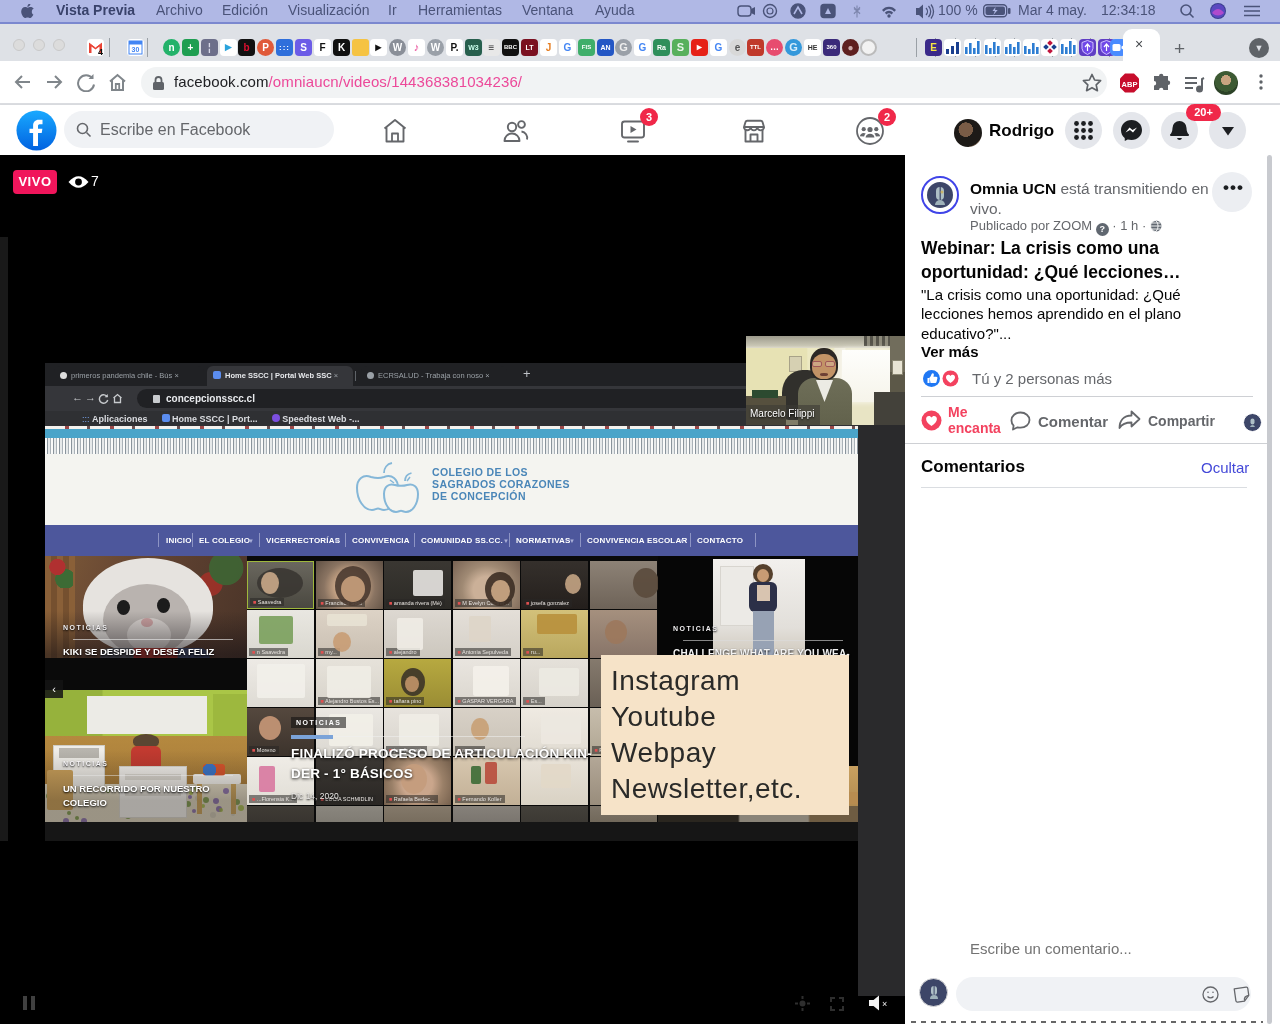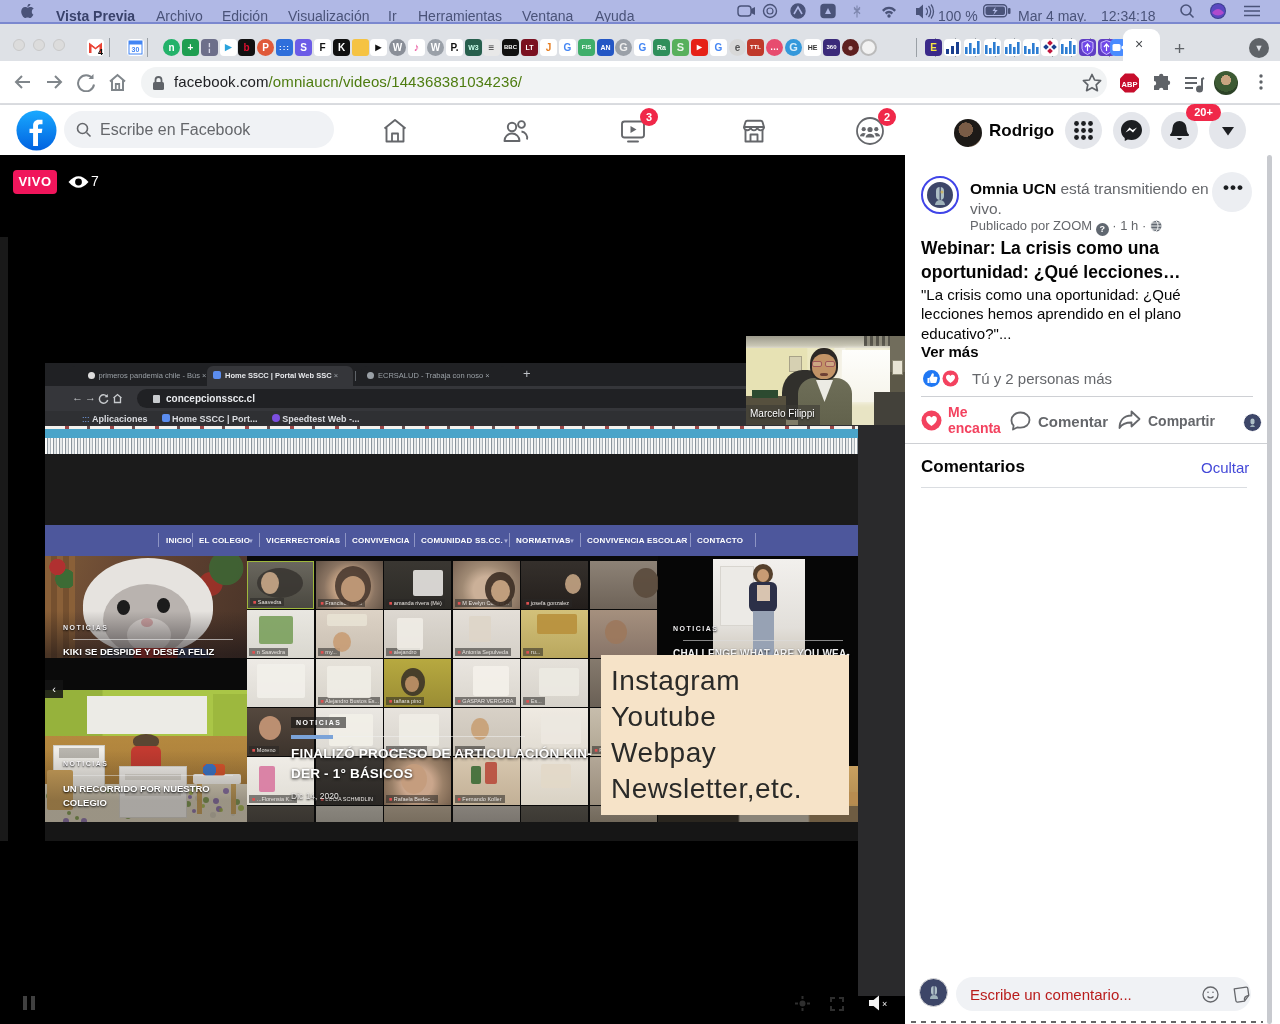--- a/index.html
+++ b/index.html
@@ -4,21 +4,21 @@
 <style>
   * { margin:0; padding:0; box-sizing:border-box; }
   html,body { width:1280px; height:1024px; overflow:hidden; background:#fff;
     font-family:"Liberation Sans", sans-serif; }
   .abs { position:absolute; }
   #page { position:relative; width:1280px; height:1024px; }
 
   
   #menubar { position:absolute; left:0; top:0; width:1280px; height:22px;
     background:#b0b8e5; color:#4a5379; font-size:14px; }
-  #menubar .it { position:absolute; top:8px; white-space:nowrap; }
+  #menubar .it { position:absolute; top:2px; white-space:nowrap; }
   #menuline { position:absolute; left:0; top:22px; width:1280px; height:2px; background:#7b88cf; }
 
   
   #tabstrip { position:absolute; left:0; top:24px; width:1280px; height:37px; background:#dee1e6; }
   .tl { position:absolute; top:39px; width:12px; height:12px; border-radius:50%;
     background:#dcdcdc; border:1px solid #c9c9c9; }
   .fav { position:absolute; top:39px; width:17px; height:17px; border-radius:4px;
     font-size:10px; font-weight:bold; text-align:center; line-height:17px; overflow:hidden;}
   .sep { position:absolute; top:38px; width:1px; height:19px; background:#9aa0a6; }
   #activetab { position:absolute; left:1123px; top:29px; width:37px; height:33px;
@@ -27,21 +27,21 @@
   #newtab { position:absolute; left:1174px; top:38px; font-size:19px; color:#5f6368; }
   #tabcaret { position:absolute; left:1249px; top:38px; width:20px; height:20px; border-radius:50%;
     background:#5f6368; color:#dee1e6; font-size:9px; text-align:center; line-height:20px;}
 
   
   #toolbar { position:absolute; left:0; top:62px; width:1280px; height:41px; background:#fff; }
   #toolbar svg.nav { position:absolute; top:10px; }
   #urlpill { position:absolute; left:141px; top:5px; width:966px; height:31px; border-radius:16px;
     background:#f1f3f4; }
   #urltext { position:absolute; left:174px; top:11px; font-size:15px; color:#202124; letter-spacing:0.1px;}
-  #urltext .grey { color:#4d7c0f; }
+  #urltext .grey { color:#ec4899; }
   #toolbar-div { position:absolute; left:0; top:103px; width:1280px; height:2px; background:#dadce0; }
 
   
   #fbnav { position:absolute; left:0; top:105px; width:1280px; height:50px; background:#fff;
     box-shadow:0 1px 2px rgba(0,0,0,0.15); }
   #fbsearch { position:absolute; left:64px; top:6px; width:270px; height:37px; border-radius:19px;
     background:#f0f2f5; color:#65676b; font-size:16px; }
   .navcirc { position:absolute; top:7px; width:37px; height:37px; border-radius:50%; background:#e4e6eb; }
   .badge { position:absolute; background:#f02849; color:#fff; font-weight:bold; border-radius:9px;
     font-size:11px; text-align:center; z-index:5;}
@@ -433,21 +433,21 @@
       <path d="M1 1 h12 L7 9.5 z"></path>
     </svg>
     <div class="badge" style="left:1186px;top:-1px;width:35px;height:17px;line-height:17px;border-radius:9px;">20+</div>
   </div>
 
   <div id="video">
     <div class="abs" style="left:0;top:82px;width:8px;height:604px;background:#191919;"></div>
     <div id="greystrip"></div>
     <div id="share">
     <div id="dtabs">
-    <div class="dtab" style="left:24px;width:150px;background:#202124;text-align:center;"><span style="display:inline-block;width:7px;height:7px;border-radius:50%;background:#ddd;margin:0 4px 0 6px;vertical-align:-1px;"></span>primeros pandemia chile - Bús <span style="color:#9aa0a6;">×</span></div>
+    <div class="dtab" style="left:9px;width:150px;background:#202124;"><span style="display:inline-block;width:7px;height:7px;border-radius:50%;background:#ddd;margin:0 4px 0 6px;vertical-align:-1px;"></span>primeros pandemia chile - Bús <span style="color:#9aa0a6;">×</span></div>
     <div class="dtab" style="left:162px;width:146px;background:#35363a;color:#e8eaed;"><span style="display:inline-block;width:8px;height:8px;border-radius:2px;background:#5b8def;margin:0 4px 0 6px;vertical-align:-1px;"></span><b style="font-weight:bold;">Home SSCC | Portal Web SSC</b> <span style="color:#9aa0a6;">×</span></div>
     <div class="dtab" style="left:316px;width:146px;background:#202124;"><span style="display:inline-block;width:7px;height:7px;border-radius:50%;background:#9aa0a6;margin:0 4px 0 6px;vertical-align:-1px;"></span>ECRSALUD - Trabaja con noso <span style="color:#9aa0a6;">×</span></div>
     <div class="abs" style="left:310px;top:8px;width:1px;height:10px;background:#5f6368;"></div>
     <div class="abs" style="left:478px;top:3px;color:#bdc1c6;font-size:13px;">+</div>
     </div>
     <div id="dtoolbar">
     <div class="abs" style="left:27px;top:5px;color:#c8cbce;font-size:11px;">←</div>
     <div class="abs" style="left:40px;top:5px;color:#c8cbce;font-size:11px;">→</div>
     <svg class="abs" style="left:53px;top:7px;" width="11" height="11" viewBox="0 0 11 11" fill="none" stroke="#c8cbce" stroke-width="1.4">
             <path d="M9.3 4 a4.2 4.2 0 1 0 0.4 3"></path>
@@ -457,20 +457,30 @@
             <path d="M1.5 5 L5.5 1.5 L9.5 5 M2.5 4.5 V9.5 h6 V4.5"></path>
           </svg>
     <div id="dpill"><span style="display:inline-block;margin-left:16px;width:7px;height:8px;background:#c8cbce;border-radius:1px;position:relative;top:1px;"></span><span style="margin-left:6px;">concepcionsscc.cl</span></div>
     </div>
     <div id="dbm">
     <span style="margin-left:37px;color:#7baaf7;">:::</span> <b>Aplicaciones</b><span style="margin-left:14px;"><span style="display:inline-block;width:8px;height:8px;background:#5b8def;border-radius:2px;"></span></span> <b>Home SSCC | Port...</b><span style="margin-left:14px;"><span style="display:inline-block;width:8px;height:8px;background:#7c4fe0;border-radius:50%;"></span></span> <b>Speedtest Web -...</b>
     </div>
     <div id="sitefrag"></div>
     <div id="teal"></div>
     <div id="strip"></div>
+    <div id="sitehead">
+    <svg class="abs" style="left:308px;top:5px;" width="75" height="62" viewBox="0 0 75 62" fill="none" stroke="#85b7d8" stroke-width="2">
+            <path d="M18 18 c-8 -3 -14 2 -14 11 c0 12 7 22 15 22 c3 0 4 -1.5 6 -1.5 s3 1.5 6 1.5 c8 0 14 -10 14 -22 c0 -9 -6 -14 -14 -11 c-3 1 -4 1 -6 1 s-3 0 -7 -1 z"></path>
+            <path d="M31 14 c0 -5 3 -9 8 -10" stroke-width="1.8"></path>
+            <path d="M42 26 c-6 -2 -11 1.5 -11 9 c0 10 5.5 18 12 18 c2.5 0 3.5 -1.2 5 -1.2 s2.5 1.2 5 1.2 c6.5 0 12 -8 12 -18 c0 -7.5 -5 -11 -11 -9 c-2.5 0.8 -3.5 0.8 -6 0.8 s-3.5 0 -6 -0.8 z" fill="#f4f4f0"></path>
+            <path d="M52 22 c0 -4 2.5 -7 6.5 -8" stroke-width="1.8"></path>
+            <path d="M37 21 l4 3 M57 18 l-3 4" stroke-width="1.5"></path>
+          </svg>
+    <div class="abs" style="left:387px;top:12px;color:#4a86b8;font-size:10.5px;font-weight:bold;line-height:12px;letter-spacing:0.4px;">COLEGIO DE LOS<br>SAGRADOS CORAZONES<br>DE CONCEPCIÓN</div>
+    </div>
     <div id="sitenav">
     <div class="abs" style="left:113px;top:8px;width:1px;height:14px;background:#8d94c4;"></div>
     <div class="abs" style="left:147px;top:8px;width:1px;height:14px;background:#8d94c4;"></div>
     <div class="abs" style="left:214px;top:8px;width:1px;height:14px;background:#8d94c4;"></div>
     <div class="abs" style="left:300px;top:8px;width:1px;height:14px;background:#8d94c4;"></div>
     <div class="abs" style="left:369px;top:8px;width:1px;height:14px;background:#8d94c4;"></div>
     <div class="abs" style="left:464px;top:8px;width:1px;height:14px;background:#8d94c4;"></div>
     <div class="abs" style="left:535px;top:8px;width:1px;height:14px;background:#8d94c4;"></div>
     <div class="abs" style="left:645px;top:8px;width:1px;height:14px;background:#8d94c4;"></div>
     <div class="abs" style="left:710px;top:8px;width:1px;height:14px;background:#8d94c4;"></div>
@@ -834,21 +844,21 @@
     <div class="abs" style="left:296px;top:304px;font-size:15px;color:#4449d8;">Ocultar</div>
     <div class="sb-divider" style="left:16px;top:332px;width:326px;background:#dadde1;"></div>
 
     <div class="abs" style="left:14px;top:823px;width:29px;height:29px;border-radius:50%;background:#3d4668;border:1px solid #ddd;"></div>
     <svg class="abs" style="left:20px;top:828px;" width="18" height="18" viewBox="0 0 18 18">
       <rect x="6" y="3" width="6" height="9" rx="3" fill="#aebfc6"></rect>
       <rect x="8.6" y="3" width="1" height="9" fill="#3d4668"></rect>
       <path d="M5 16 a4 4 0 0 1 8 0 z" fill="#9fb2ba"></path>
     </svg>
     <div class="abs" style="left:51px;top:822px;width:295px;height:34px;border-radius:17px;background:#f0f2f5;"></div>
-    <div class="abs" style="left:65px;top:831px;font-size:15px;color:#b91c1c;">Escribe un comentario...</div>
+    <div class="abs" style="left:65px;top:785px;font-size:15px;color:#737373;">Escribe un comentario...</div>
     <svg class="abs" style="left:297px;top:831px;" width="17" height="17" viewBox="0 0 17 17" fill="none" stroke="#65676b" stroke-width="1.3">
       <circle cx="8.5" cy="8.5" r="7.5"></circle>
       <path d="M5.5 10.5 a4 4 0 0 0 6 0"></path>
       <circle cx="6" cy="6.3" r="0.8" fill="#65676b" stroke="none"></circle>
       <circle cx="11" cy="6.3" r="0.8" fill="#65676b" stroke="none"></circle>
     </svg>
     <svg class="abs" style="left:327px;top:830px;" width="18" height="18" viewBox="0 0 18 18" fill="none" stroke="#65676b" stroke-width="1.3">
       <path d="M3 3 h12 a1.5 1.5 0 0 1 1.5 1.5 v7 l-5 5 h-7 A1.5 1.5 0 0 1 3 15 z" stroke-linejoin="round" transform="rotate(-8 9 9)"></path>
       <path d="M11.5 16 c0 -3 1 -4.5 5 -4.5" transform="rotate(-8 9 9)"></path>
     </svg>

